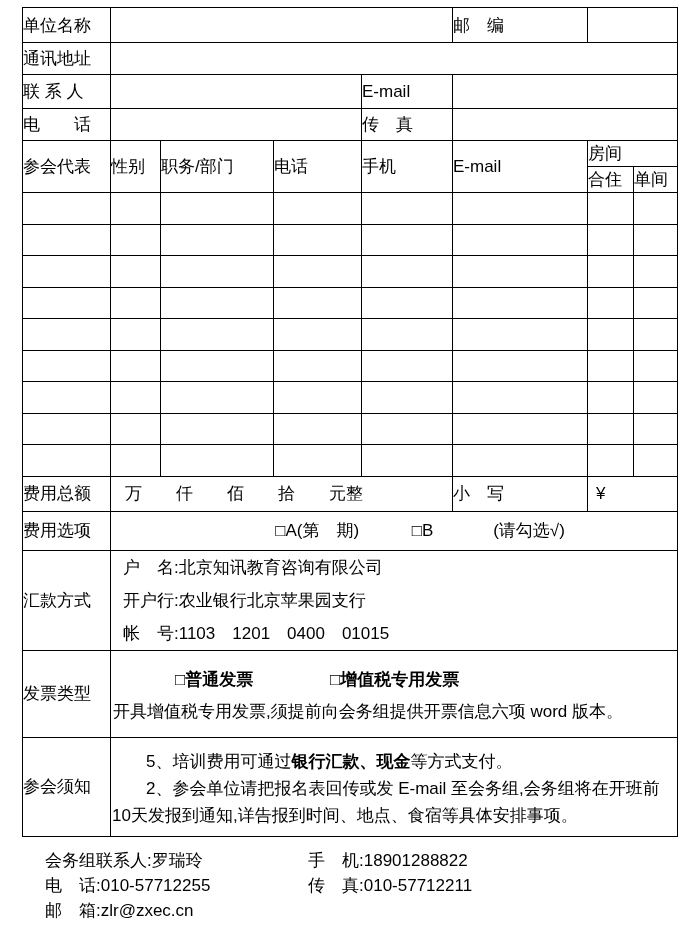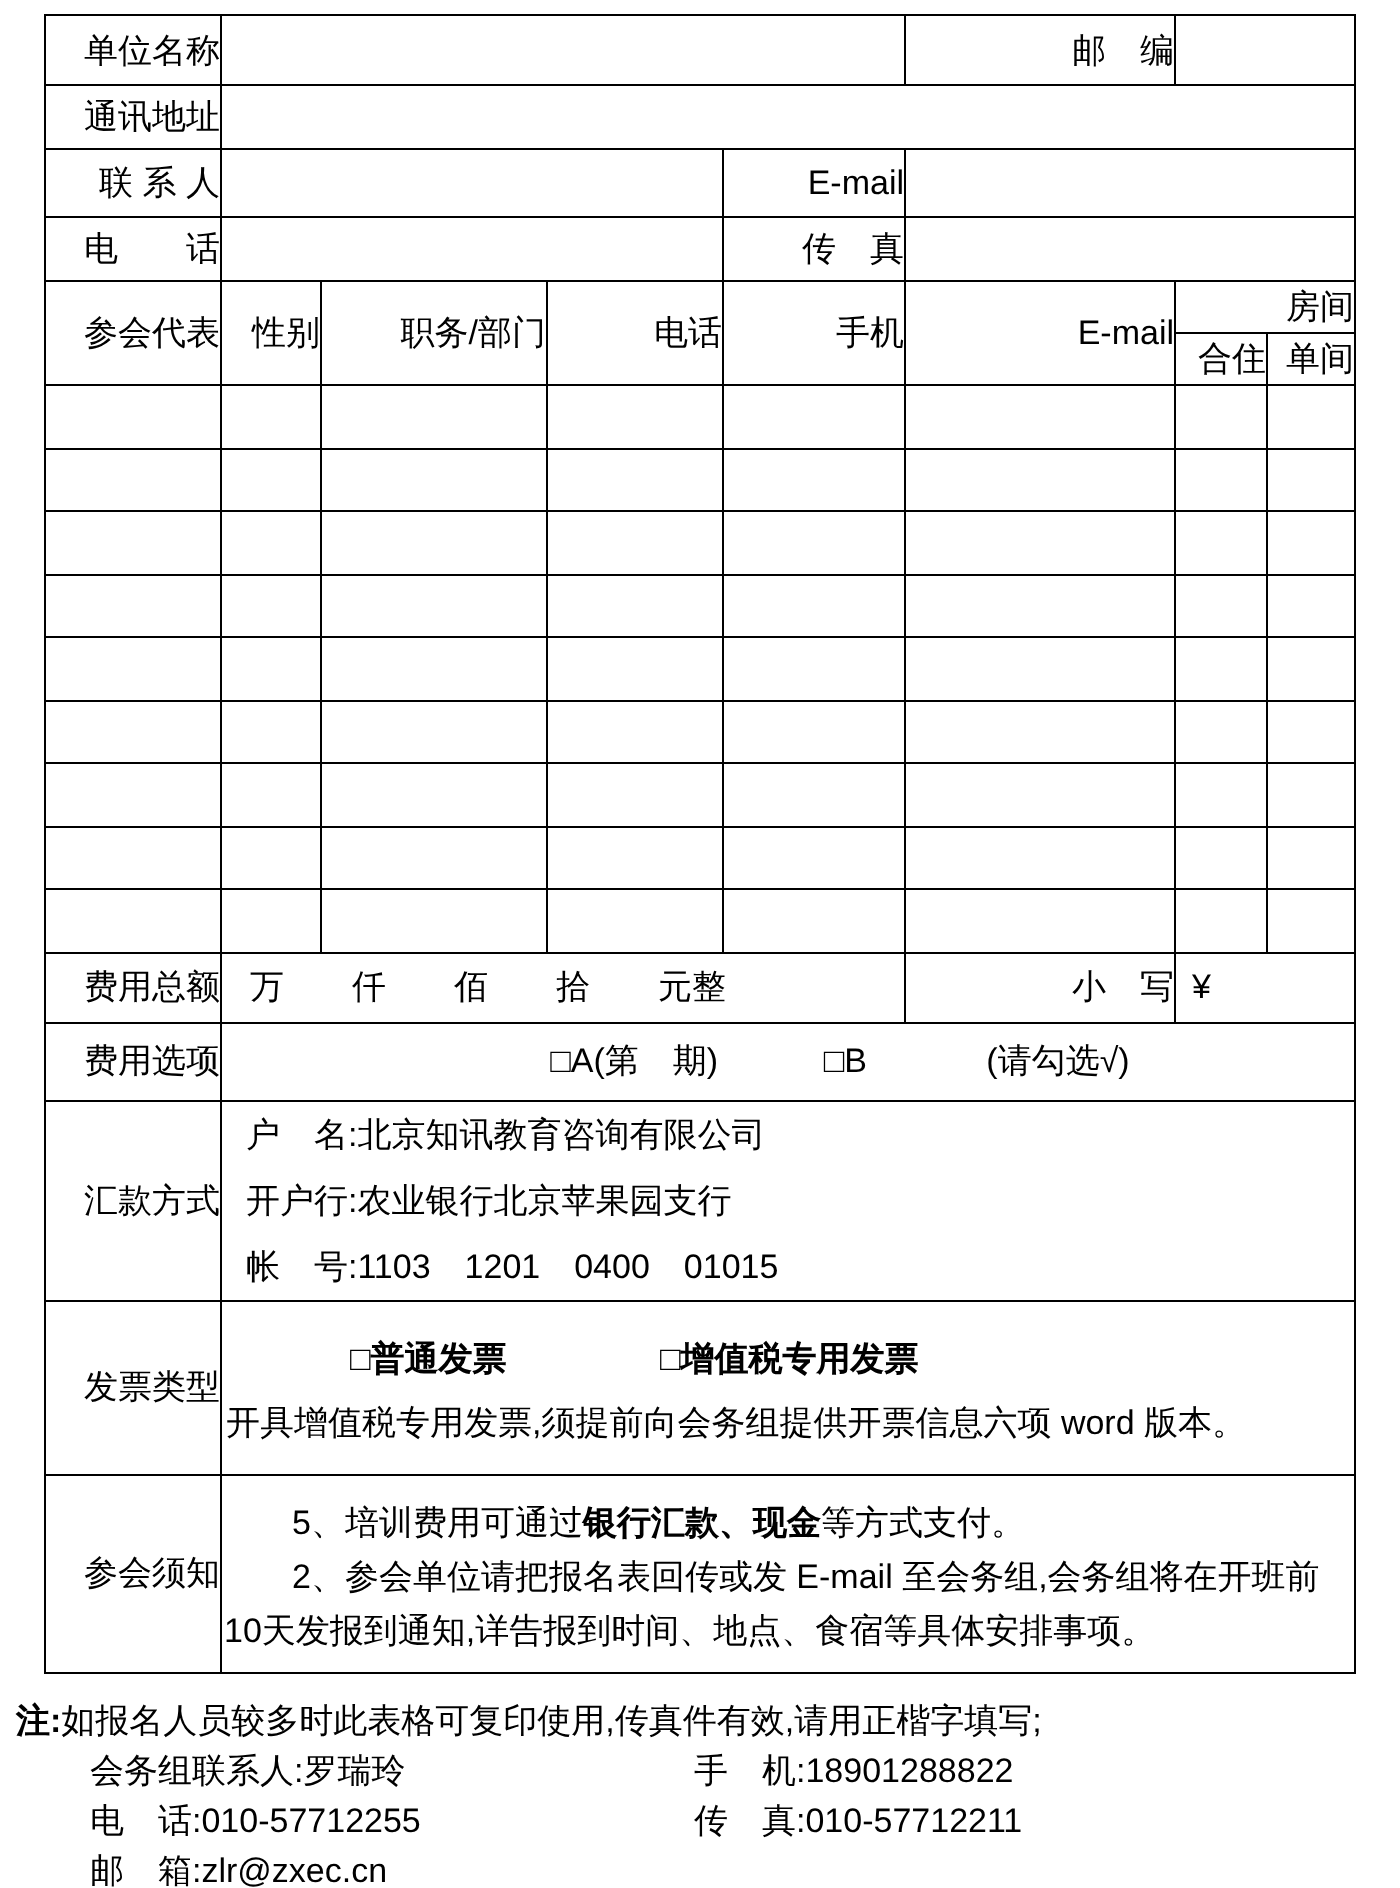--- a/index.html
+++ b/index.html
@@ -11,21 +11,21 @@
   }
   table.form {
     border-collapse:collapse; table-layout:fixed;
     width:655px; margin:7px 0 0 22px;
   }
   td {
     border:1.5px solid #000;
     font-size:17px; vertical-align:middle;
     overflow:hidden; word-break:break-word;
   }
-  td.lab { text-align:right; }
+  td.lab { text-align:left; }
   tr.r35 { height:35px; } tr.r32 { height:32px; } tr.r34 { height:34px;padding-left:20px; }
   tr.h26 { height:26px; }
   #delegate-rows tr { height:31.5px; }
   tr.rfee { height:35px; } tr.ropt { height:39px; }
   tr.rremit { height:100px; } tr.rinv { height:87px; } tr.rnote { height:99px; }
 
   td.amount-words { text-align:left; padding-left:14px;margin-top:40px; }
   td.yuan { text-align:left; padding-left:8px; }
 
   td.opt-cell { text-align:center; }
@@ -44,21 +44,21 @@
 
   td.notice-cell { padding:6px 1px 2px 1px; }
   .notice-p { text-indent:2em; line-height:27px; }
   .bold { font-weight:bold; }
 
   .footer { position:absolute; left:8px; top:848px; width:686px; }
   .footer-line { line-height:25px; white-space:nowrap; }
   .footer-note-label { font-weight:bold; }
   .footer-cols { display:flex;align-items:flex-end; }
   .footer-cols .fc-left { width:300px; padding-left:37px; }
-  .footer-cols .fc-right { padding-left:0;margin-left:39px; }
+  .footer-cols .fc-right { padding-left:0; }
 </style>
 </head>
 <body>
 
 <table class="form">
   <colgroup>
     <col style="width:88px">
       <col style="width:50px">
       <col style="width:113px">
       <col style="width:88px">
@@ -241,23 +241,20 @@
       <td class="lab">参会须知</td>
       <td colspan="7" class="notice-cell">
         <div class="notice-p"><span>5、培训费用可通过</span><span class="bold">银行汇款、现金</span><span>等方式支付。</span></div>
         <div class="notice-p">2、参会单位请把报名表回传或发 E-mail 至会务组,会务组将在开班前 10天发报到通知,详告报到时间、地点、食宿等具体安排事项。</div>
       </td>
     </tr>
   </tbody>
 </table>
 
 <div class="footer">
-  <div class="footer-line">
-    <span class="footer-note-label">注:</span><span>如报名人员较多时此表格可复印使用,传真件有效,请用正楷字填写;</span>
-  </div>
   <div class="footer-line footer-cols">
     <span class="fc-left">会务组联系人:罗瑞玲</span>
     <span class="fc-right">手　机:18901288822</span>
   </div>
   <div class="footer-line footer-cols">
     <span class="fc-left">电　话:010-57712255</span>
     <span class="fc-right">传　真:010-57712211</span>
   </div>
   <div class="footer-line footer-cols">
     <span class="fc-left">邮　箱:zlr@zxec.cn</span>

